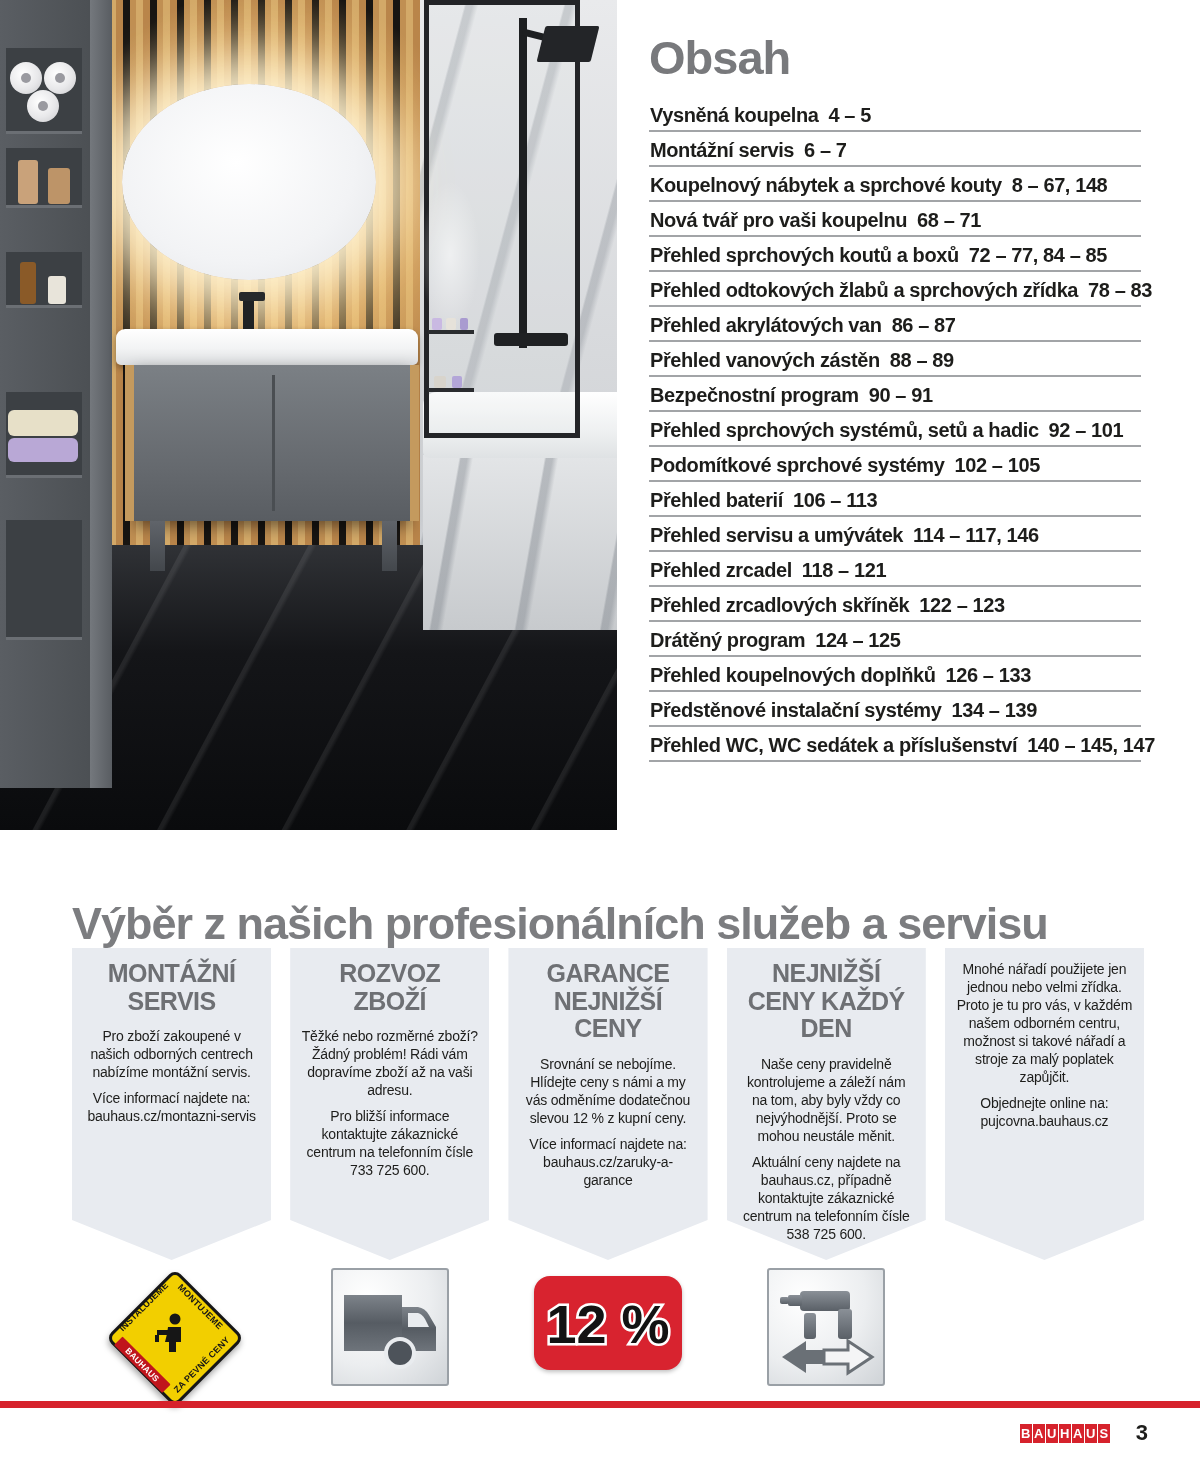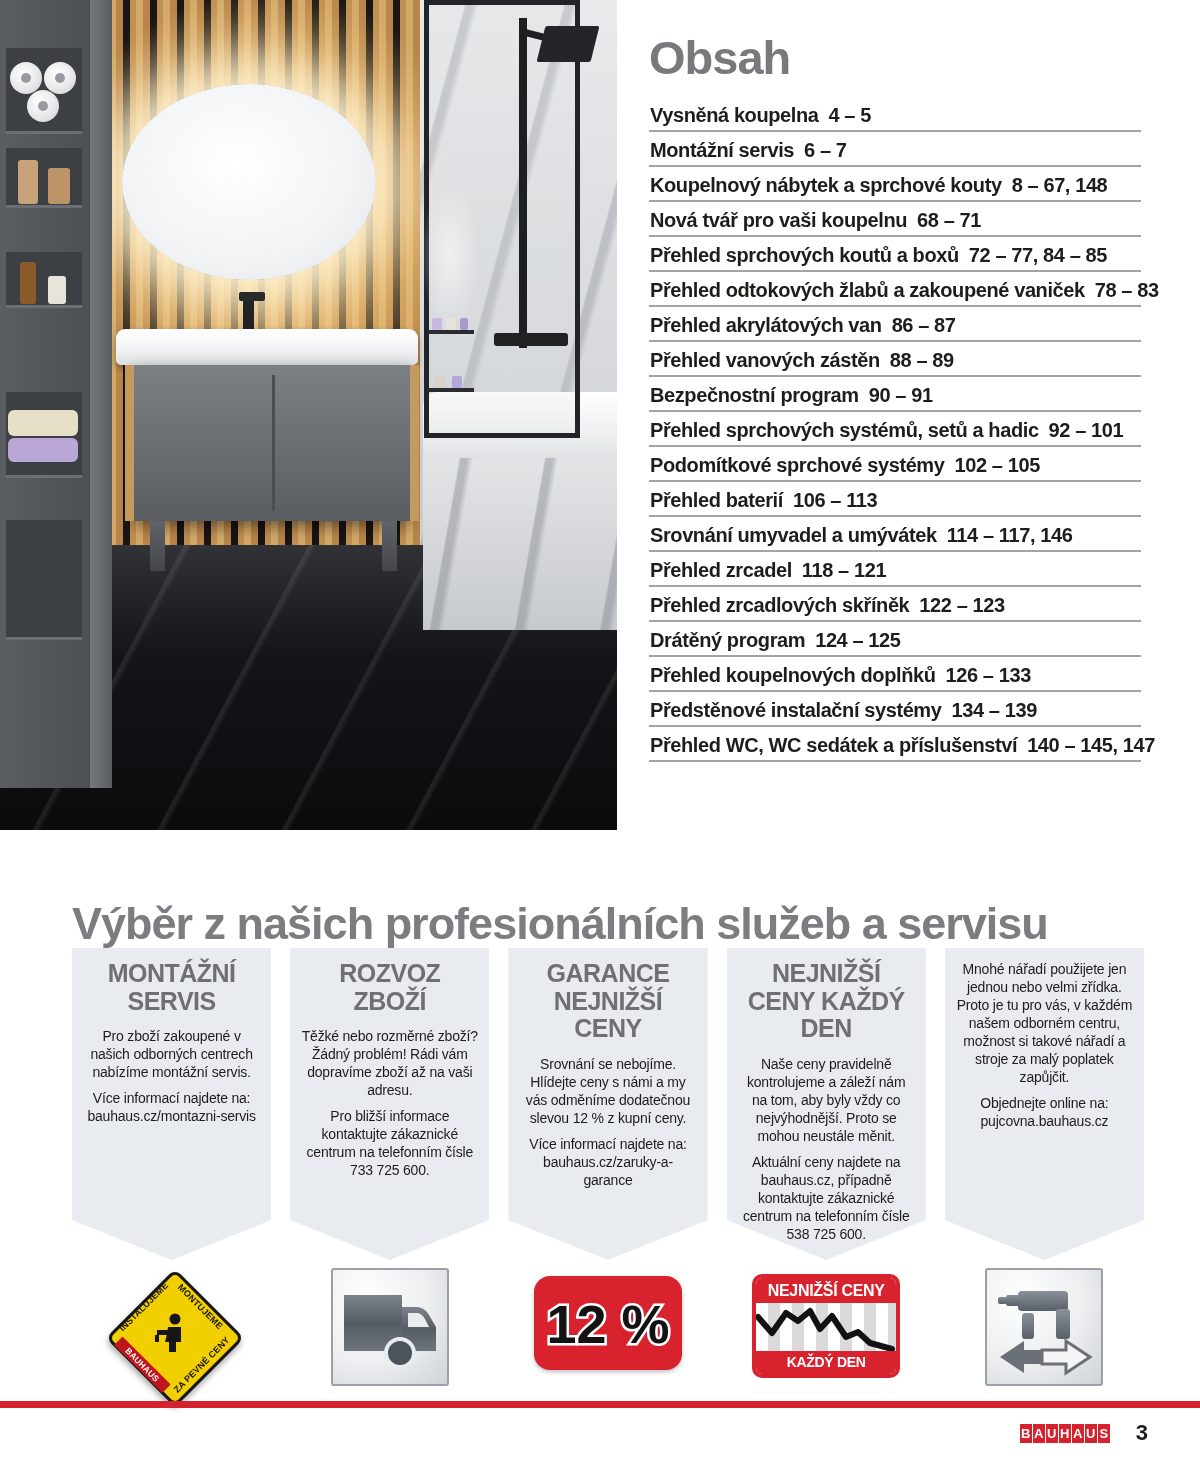--- a/index.html
+++ b/index.html
@@ -200,21 +200,21 @@
           <span class="toc-label">Nová tvář pro vaši koupelnu</span>
           <span class="toc-pages">68 – 71</span>
         </div>
 
         <div class="toc-row">
           <span class="toc-label">Přehled sprchových koutů a boxů</span>
           <span class="toc-pages">72 – 77, 84 – 85</span>
         </div>
 
         <div class="toc-row">
-          <span class="toc-label">Přehled odtokových žlabů a zakoupené vaniček</span>
+          <span class="toc-label">Přehled odtokových žlabů a sprchových zřídka</span>
           <span class="toc-pages">78 – 83</span>
         </div>
 
         <div class="toc-row">
           <span class="toc-label">Přehled akrylátových van</span>
           <span class="toc-pages">86 – 87</span>
         </div>
 
         <div class="toc-row">
           <span class="toc-label">Přehled vanových zástěn</span>
@@ -235,21 +235,21 @@
           <span class="toc-label">Podomítkové sprchové systémy</span>
           <span class="toc-pages">102 – 105</span>
         </div>
 
         <div class="toc-row">
           <span class="toc-label">Přehled baterií</span>
           <span class="toc-pages">106 – 113</span>
         </div>
 
         <div class="toc-row">
-          <span class="toc-label">Srovnání umyvadel a umývátek</span>
+          <span class="toc-label">Přehled servisu a umývátek</span>
           <span class="toc-pages">114 – 117, 146</span>
         </div>
 
         <div class="toc-row">
           <span class="toc-label">Přehled zrcadel</span>
           <span class="toc-pages">118 – 121</span>
         </div>
 
         <div class="toc-row">
           <span class="toc-label">Přehled zrcadlových skříněk</span>
@@ -353,31 +353,20 @@
     </div>
 
     <div class="icon-cell">
       <div class="badge-pct">
         <svg width="132" height="72" viewBox="0 0 132 72">
           <text x="66" y="56" text-anchor="middle" font-size="54" font-weight="bold" font-family="Liberation Sans, sans-serif" fill="#131313" stroke="#ffffff" stroke-width="5" paint-order="stroke">12 %</text>
         </svg>
       </div>
     </div>
 
-    <div class="icon-cell">
-      <div class="badge-low">
-        <div class="bl-band bl-top">NEJNIŽŠÍ CENY</div>
-        <div class="bl-chart">
-          <svg width="140" height="48" viewBox="0 0 140 48" preserveAspectRatio="none">
-            <polyline points="2,14 16,30 30,10 42,18 54,8 64,26 76,13 90,34 102,29 114,40 136,46" fill="none" stroke="#121212" stroke-width="6" stroke-linejoin="round" stroke-linecap="round"></polyline>
-          </svg>
-        </div>
-        <div class="bl-band bl-bottom">KAŽDÝ DEN</div>
-      </div>
-    </div>
 
     <div class="icon-cell">
       <div class="tile-icon">
         <svg width="100" height="100" viewBox="0 0 100 100">
           <defs>
             <linearGradient id="dg" x1="0" y1="0" x2="0" y2="1">
               <stop offset="0" stop-color="#8a9097"></stop>
                 <stop offset="1" stop-color="#5a6067"></stop>
             </linearGradient>
           </defs>

